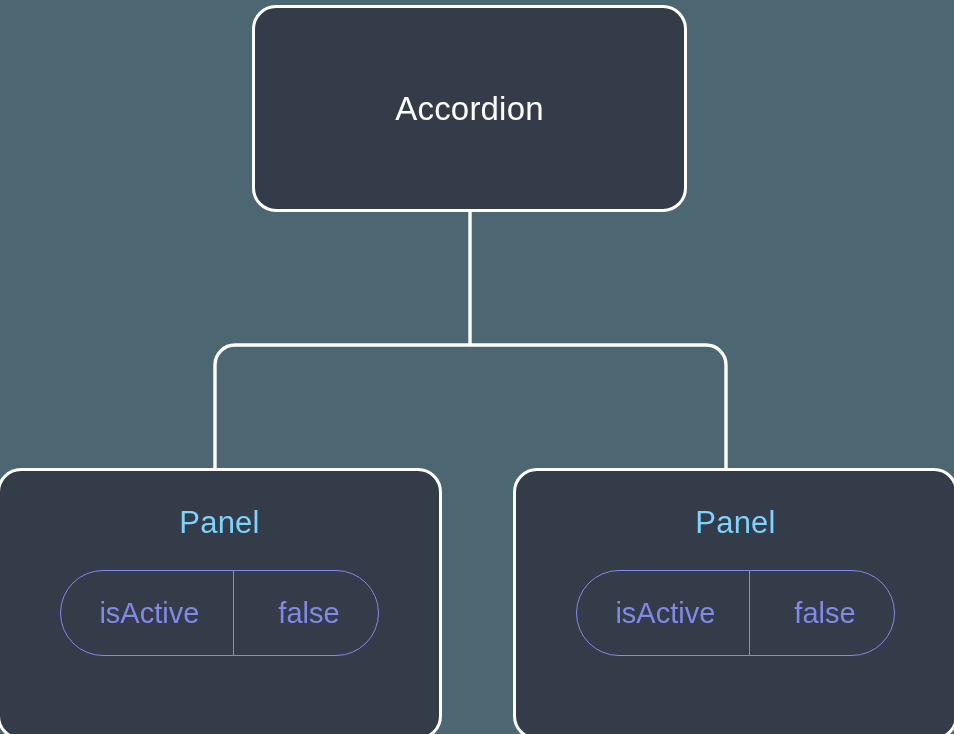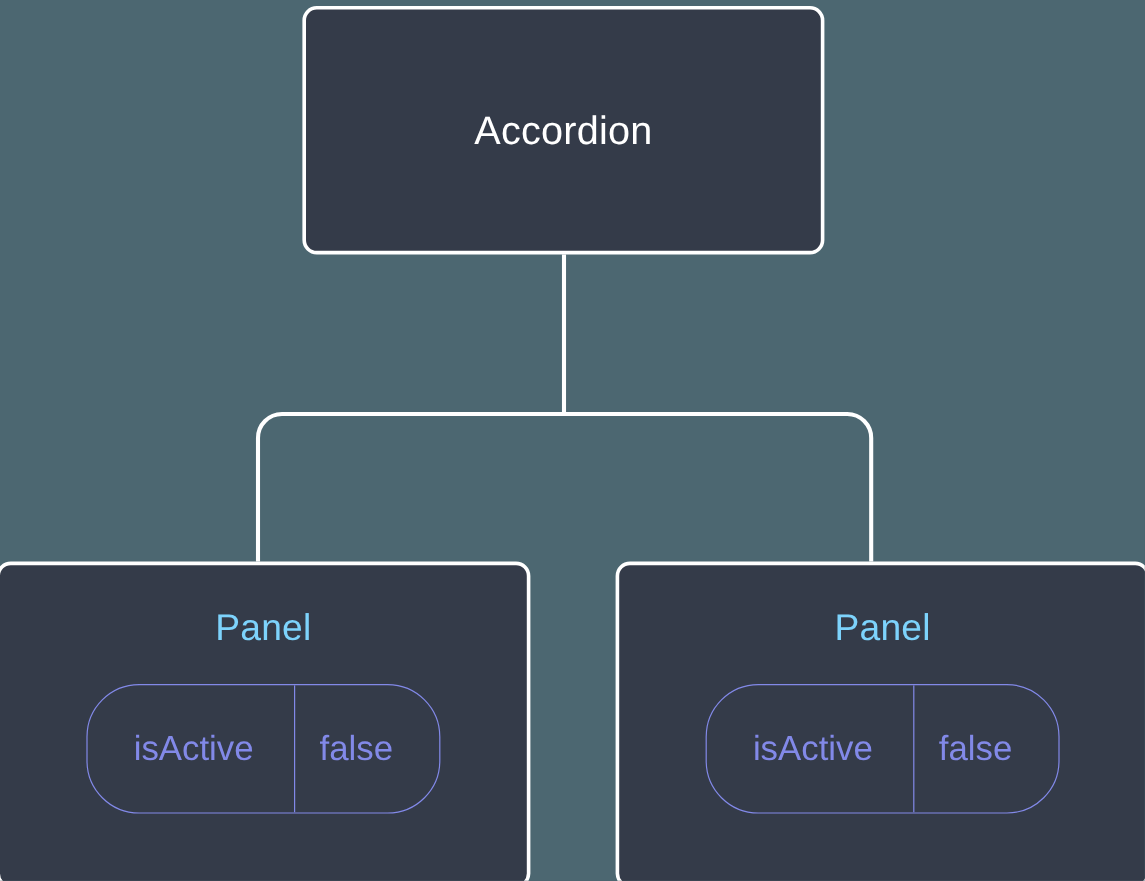--- a/index.html
+++ b/index.html
@@ -29,21 +29,21 @@
     height: 734px;
     pointer-events: none;
   }
 
   
   .node {
     position: absolute;
     box-sizing: border-box;
     background: #343b49;
     border: 3px solid #ffffff;
-    border-radius: 12px;
+    border-radius: 24px;
   }
 
   
   .node-root {
     left: 252px;
     top: 5px;
     width: 435px;
     height: 207px;
     display: flex;
     align-items: center;
@@ -76,41 +76,41 @@
     font-weight: 400;
     line-height: 1;
     letter-spacing: 0.2px;
   }
 
   
   .prop-pill {
     margin-top: 32px;
     display: flex;
     align-items: stretch;
-    height: 108px;
+    height: 86px;
     border: 1.6px solid #8289e8;
     border-radius: 44px;
     background: transparent;
     box-sizing: border-box;
     overflow: hidden;
   }
   .prop-key, .prop-val {
     display: flex;
     align-items: center;
     justify-content: center;
     color: #8289e8;
     font-size: 29px;
     line-height: 1;
     box-sizing: border-box;
   }
   .prop-key {
     padding: 0 34px 0 38px;
   }
   .prop-val {
-    padding: 0 38px 0 20px;
+    padding: 0 38px 0 44px;
     border-left: 1.6px solid #8289e8;
   }
 </style>
 </head>
 <body>
 
 <div id="stage">
 
   <svg id="connectors" viewBox="0 0 954 734" width="954" height="734" fill="none" xmlns="http://www.w3.org/2000/svg">
 

